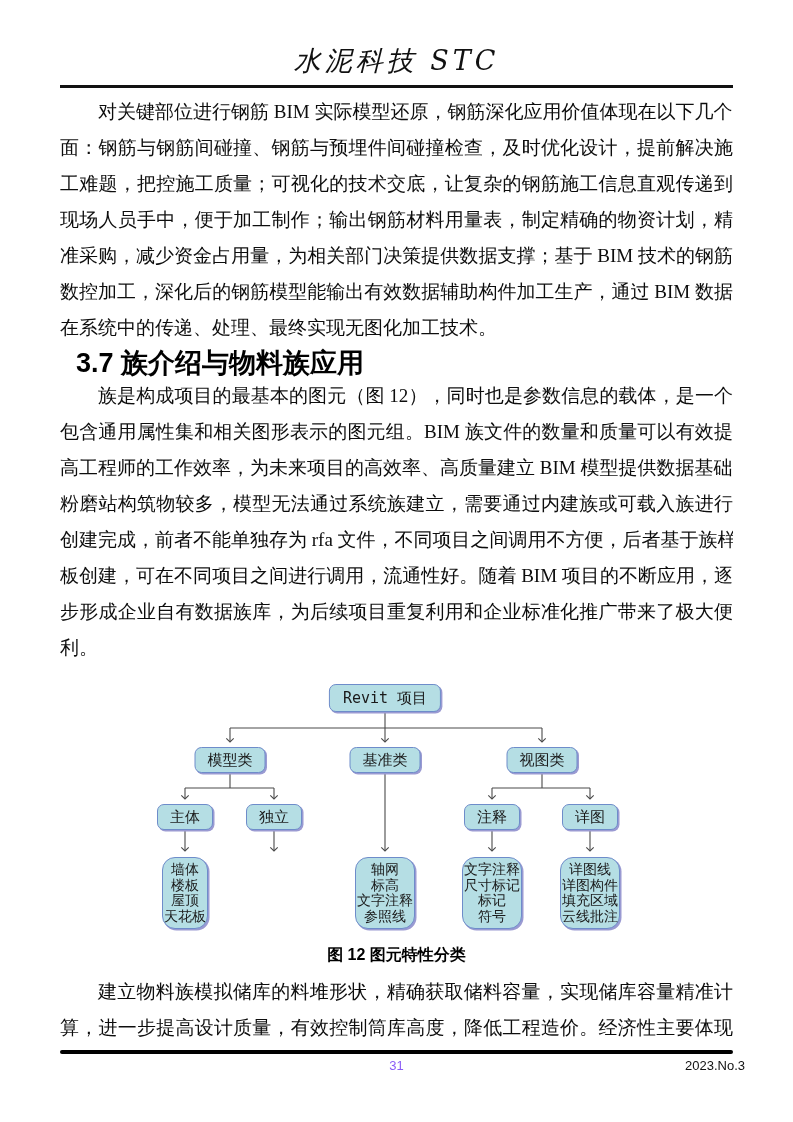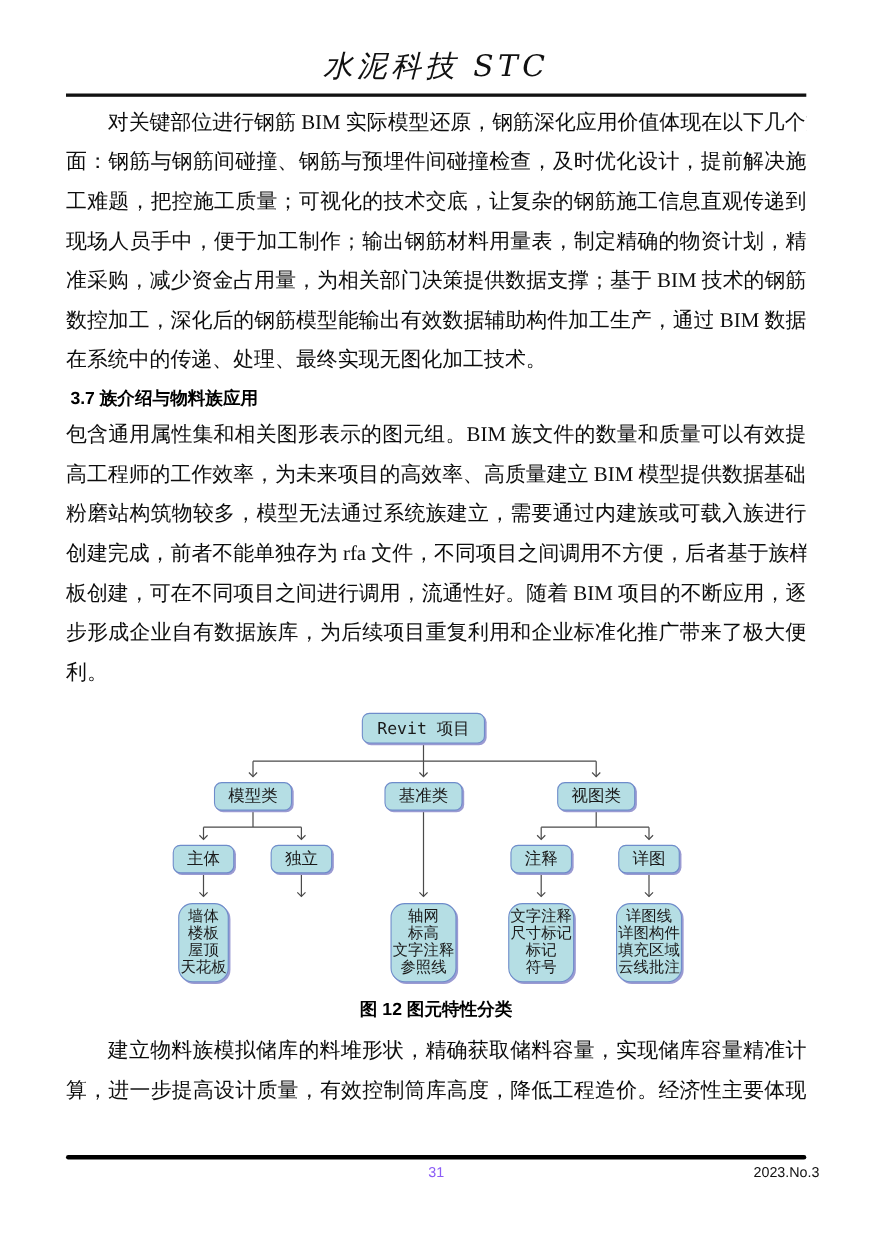--- a/index.html
+++ b/index.html
@@ -36,24 +36,24 @@
   .p3 { margin-top:10px; }
   .tline {
     height:36px; line-height:36px;
     text-align:justify; text-align-last:justify;
     overflow:hidden; white-space:nowrap;
   }
   .tline.end { text-align-last:left; }
   .tline.ind { text-indent:2em; }
 
   .section-heading {
-    margin:2px 0 0 4px;
+    margin:2px 0 0 16px;
     font-family:"Liberation Sans","DejaVu Sans",sans-serif;
     font-weight:bold;
-    font-size:16px;
+    font-size:27px;
     line-height:30px;
     color:#000;
   }
 
   figure { margin:12px 0 0 0; padding:0; }
   .diagram { position:relative; width:673px; height:262px; }
   .diagram svg { position:absolute; left:0; top:0; }
   .dnode {
     position:absolute;
     transform:translateX(-50%);
@@ -116,20 +116,21 @@
         <div class="tline">工难题，把控施工质量；可视化的技术交底，让复杂的钢筋施工信息直观传递到</div>
         <div class="tline">现场人员手中，便于加工制作；输出钢筋材料用量表，制定精确的物资计划，精</div>
         <div class="tline">准采购，减少资金占用量，为相关部门决策提供数据支撑；基于 BIM 技术的钢筋</div>
         <div class="tline">数控加工，深化后的钢筋模型能输出有效数据辅助构件加工生产，通过 BIM 数据</div>
         <div class="tline end">在系统中的传递、处理、最终实现无图化加工技术。</div>
       </div>
 
     <h2 class="section-heading">3.7 族介绍与物料族应用</h2>
 
     <div class="textblock p2">
+        <div class="tline ind">族是构成项目的最基本的图元（图 12），同时也是参数信息的载体，是一个</div>
         <div class="tline">包含通用属性集和相关图形表示的图元组。BIM 族文件的数量和质量可以有效提</div>
         <div class="tline">高工程师的工作效率，为未来项目的高效率、高质量建立 BIM 模型提供数据基础。</div>
         <div class="tline">粉磨站构筑物较多，模型无法通过系统族建立，需要通过内建族或可载入族进行</div>
         <div class="tline">创建完成，前者不能单独存为 rfa 文件，不同项目之间调用不方便，后者基于族样</div>
         <div class="tline">板创建，可在不同项目之间进行调用，流通性好。随着 BIM 项目的不断应用，逐</div>
         <div class="tline">步形成企业自有数据族库，为后续项目重复利用和企业标准化推广带来了极大便</div>
         <div class="tline end">利。</div>
       </div>
 
     <figure>

